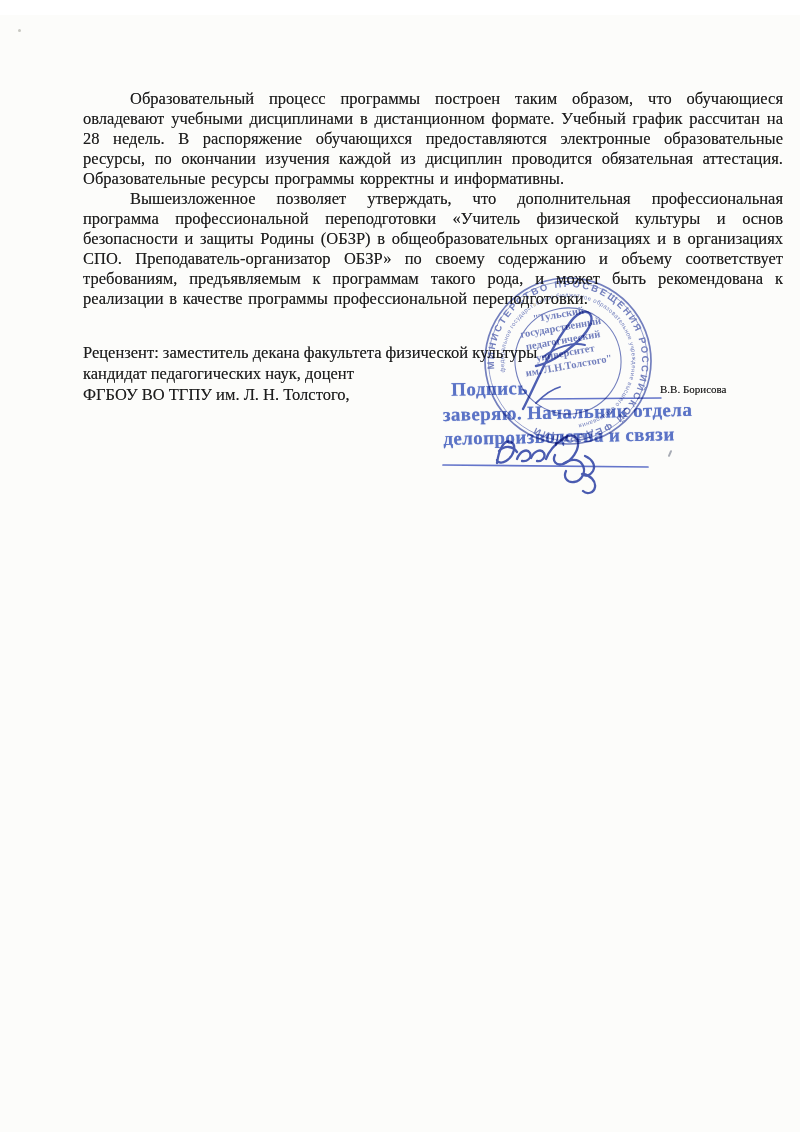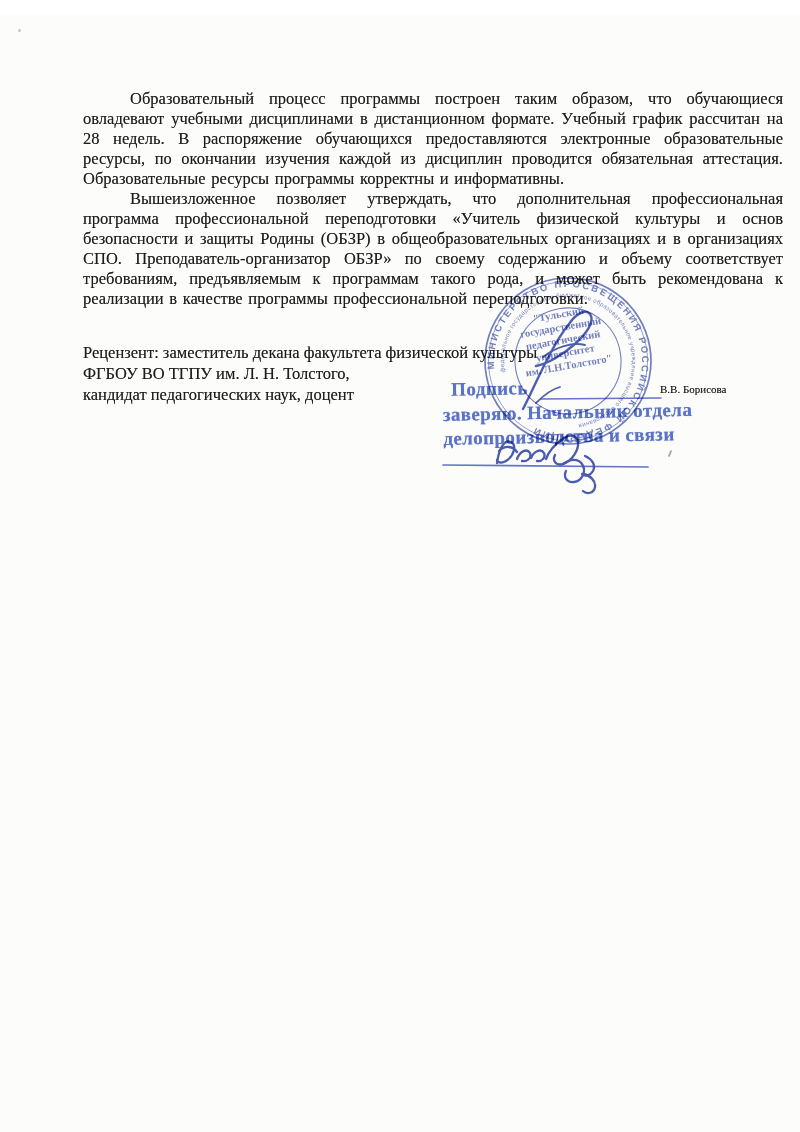--- a/index.html
+++ b/index.html
@@ -86,22 +86,22 @@
 </head>
 <body>
 
 <div class="page">
 
   <div class="body-text">
     <p class="para">Образовательный процесс программы построен таким образом, что обучающиеся овладевают учебными дисциплинами в дистанционном формате. Учебный график рассчитан на 28 недель. В распоряжение обучающихся предоставляются электронные образовательные ресурсы, по окончании изучения каждой из дисциплин проводится обязательная аттестация. Образовательные ресурсы программы корректны и информативны.</p>
     <p class="para">Вышеизложенное позволяет утверждать, что дополнительная профессиональная программа профессиональной переподготовки «Учитель физической культуры и основ безопасности и защиты Родины (ОБЗР) в общеобразовательных организациях и в организациях СПО. Преподаватель-организатор ОБЗР» по своему содержанию и объему соответствует требованиям, предъявляемым к программам такого рода, и может быть рекомендована к реализации в качестве программы профессиональной переподготовки.</p>
     <div class="reviewer-block">
       <div>Рецензент: заместитель декана факультета физической культуры</div>
+      <div>кандидат педагогических наук, доцент</div>
       <div>ФГБОУ ВО ТГПУ им. Л. Н. Толстого,</div>
-      <div>кандидат педагогических наук, доцент</div>
     </div>
   </div>
 
   <div class="signer-name">В.В. Борисова</div>
 
   <div class="cert-stamp">
     <div class="first">Подпись</div>
     <div>заверяю. Начальник отдела</div>
     <div>делопроизводства и связи</div>
   </div>

